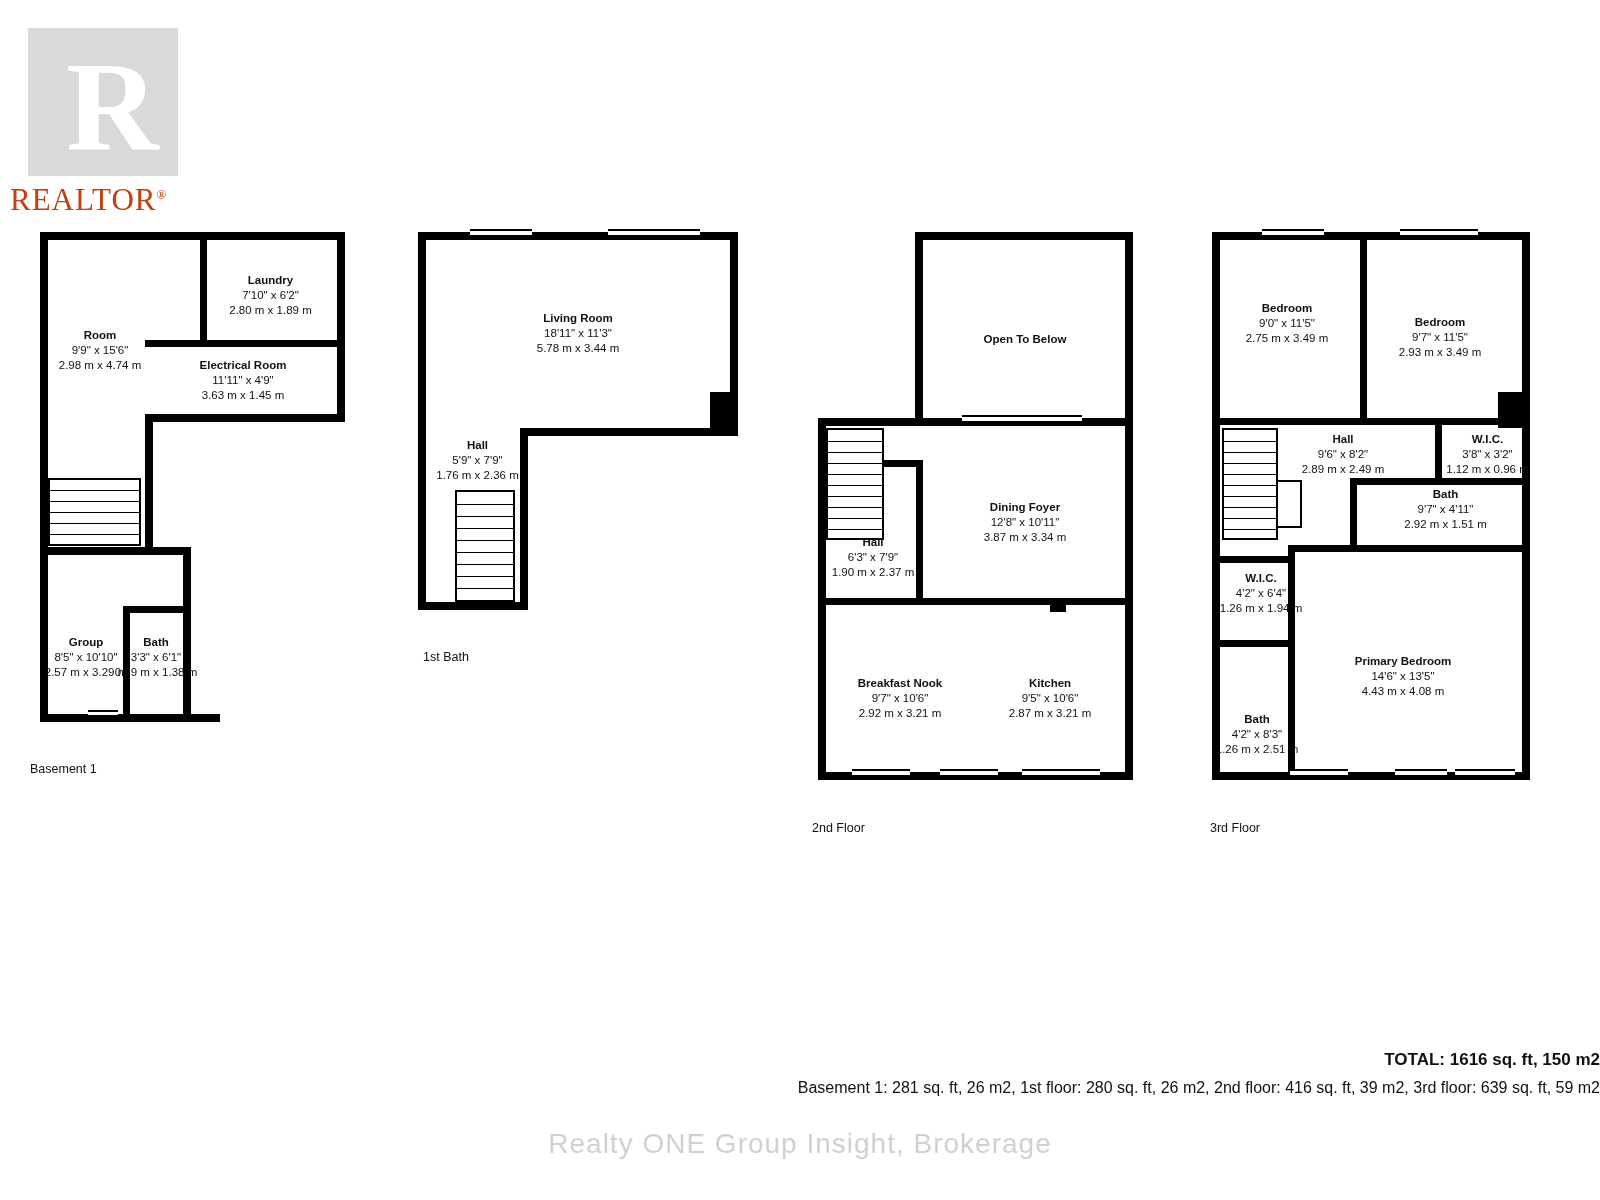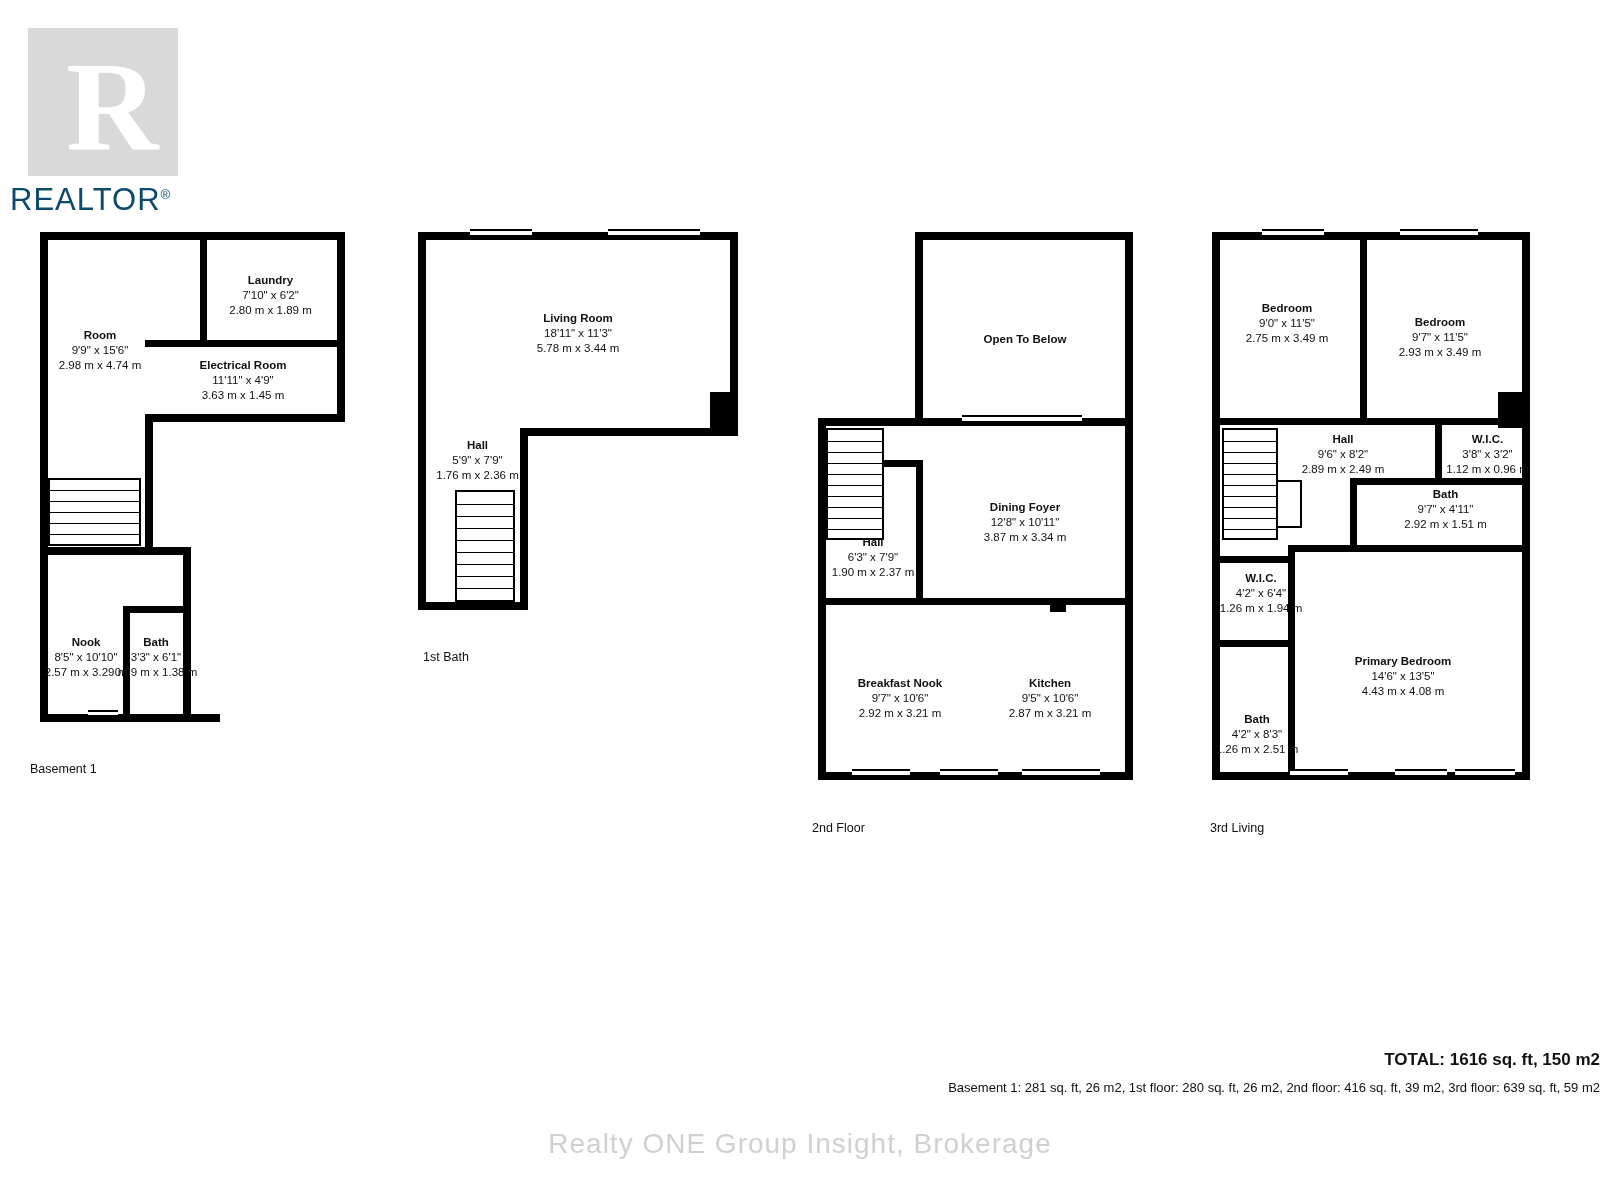--- a/index.html
+++ b/index.html
@@ -16,22 +16,22 @@
   
   .logo-wrap { position: absolute; left: 10px; top: 18px; width: 200px; height: 190px; }
   .logo-mark { position: absolute; left: 18px; top: 10px; width: 150px; height: 148px; background: #d9d9d9; }
   .logo-mark .r-letter {
     position: absolute; left: 38px; top: 14px;
     font-family: "Liberation Serif", serif;
     font-size: 128px; font-weight: bold; color: #ffffff; line-height: 1;
   }
   .logo-text {
     position: absolute; left: 0; top: 164px;
-    font-family: Liberation Sans, sans-serif;
-    font-size: 31px; letter-spacing: 1px; color: #0c4a6e; font-weight: 400;
+    font-family: Liberation Serif, serif;
+    font-size: 31px; letter-spacing: 1px; color: #c2410c; font-weight: 400;
   }
   .logo-text sup { font-size: 13px; }
 
   
   .wall { position: absolute; background: #000000; }
   .room-label {
     position: absolute;
     text-align: center;
     font-size: 11.5px;
     line-height: 15px;
@@ -44,21 +44,21 @@
     font-size: 12.5px;
     color: #111111;
   }
   .win { position: absolute; background: #ffffff; border-top: 2px solid #000; border-bottom: 2px solid #000; }
   .stair { position: absolute; border: 2px solid #000; background: #fff; }
   .stair i { position: absolute; left: 0; right: 0; height: 0; border-top: 1.5px solid #000; display: block; }
 
   
   .footer { position: absolute; left: 0; right: 0; top: 1050px; text-align: right; }
   .footer .total { font-size: 17px; font-weight: 700; margin-bottom: 7px; }
-  .footer .line { font-size: 13px; line-height: 22px; }
+  .footer .line { font-size: 16px; line-height: 22px; }
   .watermark {
     position: absolute; left: 0; right: 0; top: 1128px;
     text-align: center;
     font-size: 28px;
     color: rgba(200,200,200,0.85);
     letter-spacing: 1px;
   }
 </style>
 </head>
 <body>
@@ -108,21 +108,21 @@
       <div class="nm">Room</div>
       <div>9'9" x 15'6"</div>
       <div>2.98 m x 4.74 m</div>
     </div>
     <div class="room-label" style="left:168px; top:358px; width:150px;">
       <div class="nm">Electrical Room</div>
       <div>11'11" x 4'9"</div>
       <div>3.63 m x 1.45 m</div>
     </div>
     <div class="room-label" style="left:22px; top:635px; width:128px;">
-      <div class="nm">Nook</div>
+      <div class="nm">Group</div>
       <div>8'5" x 10'10"</div>
       <div>2.57 m x 3.29 m</div>
     </div>
     <div class="room-label" style="left:110px; top:635px; width:92px;">
       <div class="nm">Bath</div>
       <div>3'3" x 6'1"</div>
       <div>0.99 m x 1.38 m</div>
     </div>
     <div class="floor-caption" style="left:30px; top:762px;">Basement 1</div>
   </div>
@@ -293,21 +293,21 @@
     <div class="room-label" style="left:1198px; top:712px; width:118px;">
       <div class="nm">Bath</div>
       <div>4'2" x 8'3"</div>
       <div>1.26 m x 2.51 m</div>
     </div>
     <div class="room-label" style="left:1333px; top:654px; width:140px;">
       <div class="nm">Primary Bedroom</div>
       <div>14'6" x 13'5"</div>
       <div>4.43 m x 4.08 m</div>
     </div>
-    <div class="floor-caption" style="left:1210px; top:821px;">3rd Living</div>
+    <div class="floor-caption" style="left:1210px; top:821px;">3rd Floor</div>
   </div>
 
   <div class="footer">
     <div class="total">TOTAL: 1616 sq. ft, 150 m2</div>
     <div class="line">Basement 1: 281 sq. ft, 26 m2, 1st floor: 280 sq. ft, 26 m2, 2nd floor: 416 sq. ft, 39 m2, 3rd floor: 639 sq. ft, 59 m2</div>
   </div>
   <div class="watermark">Realty ONE Group Insight, Brokerage</div>
 
 </div>
 

